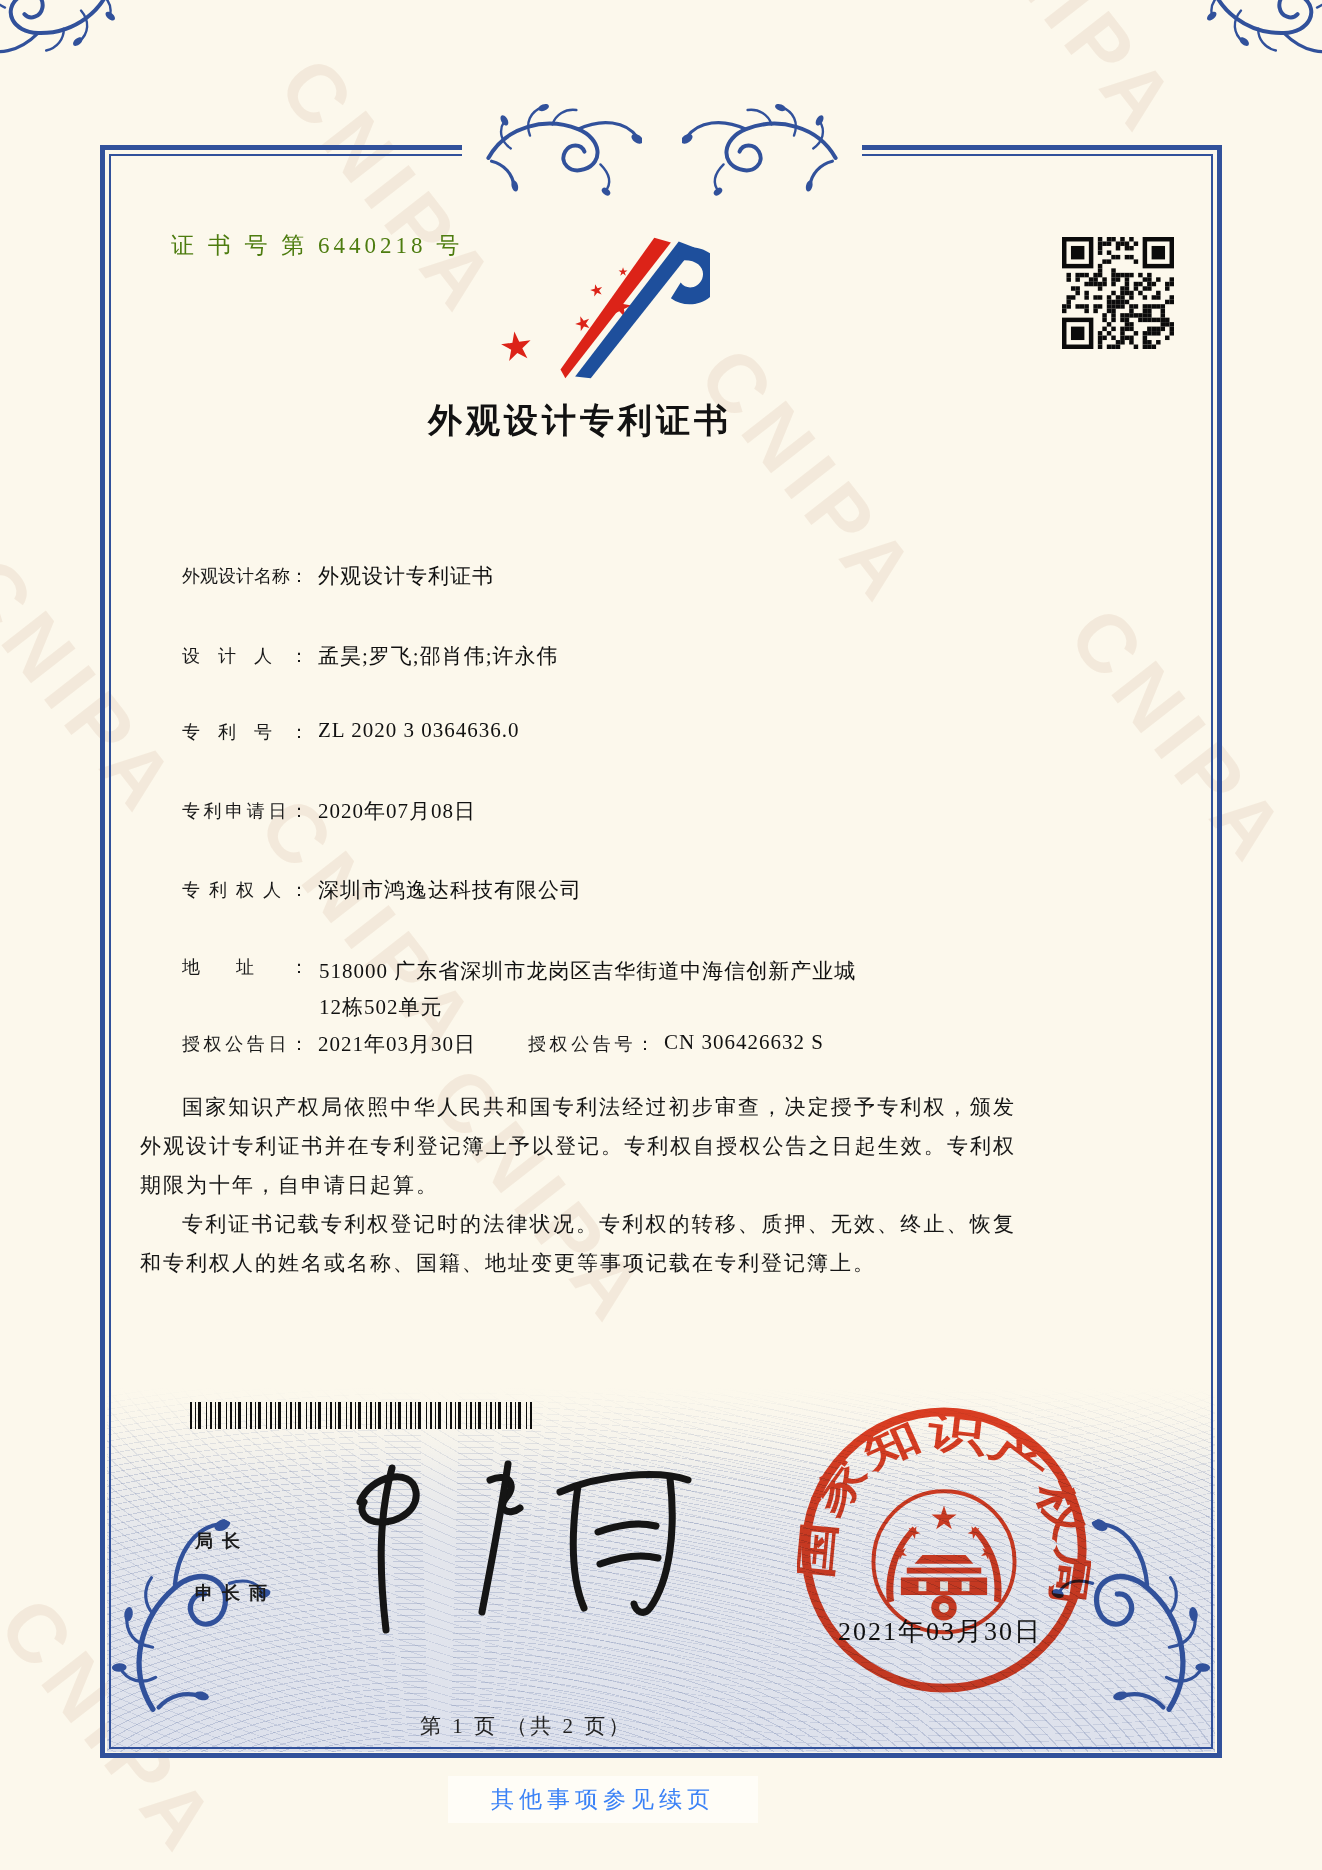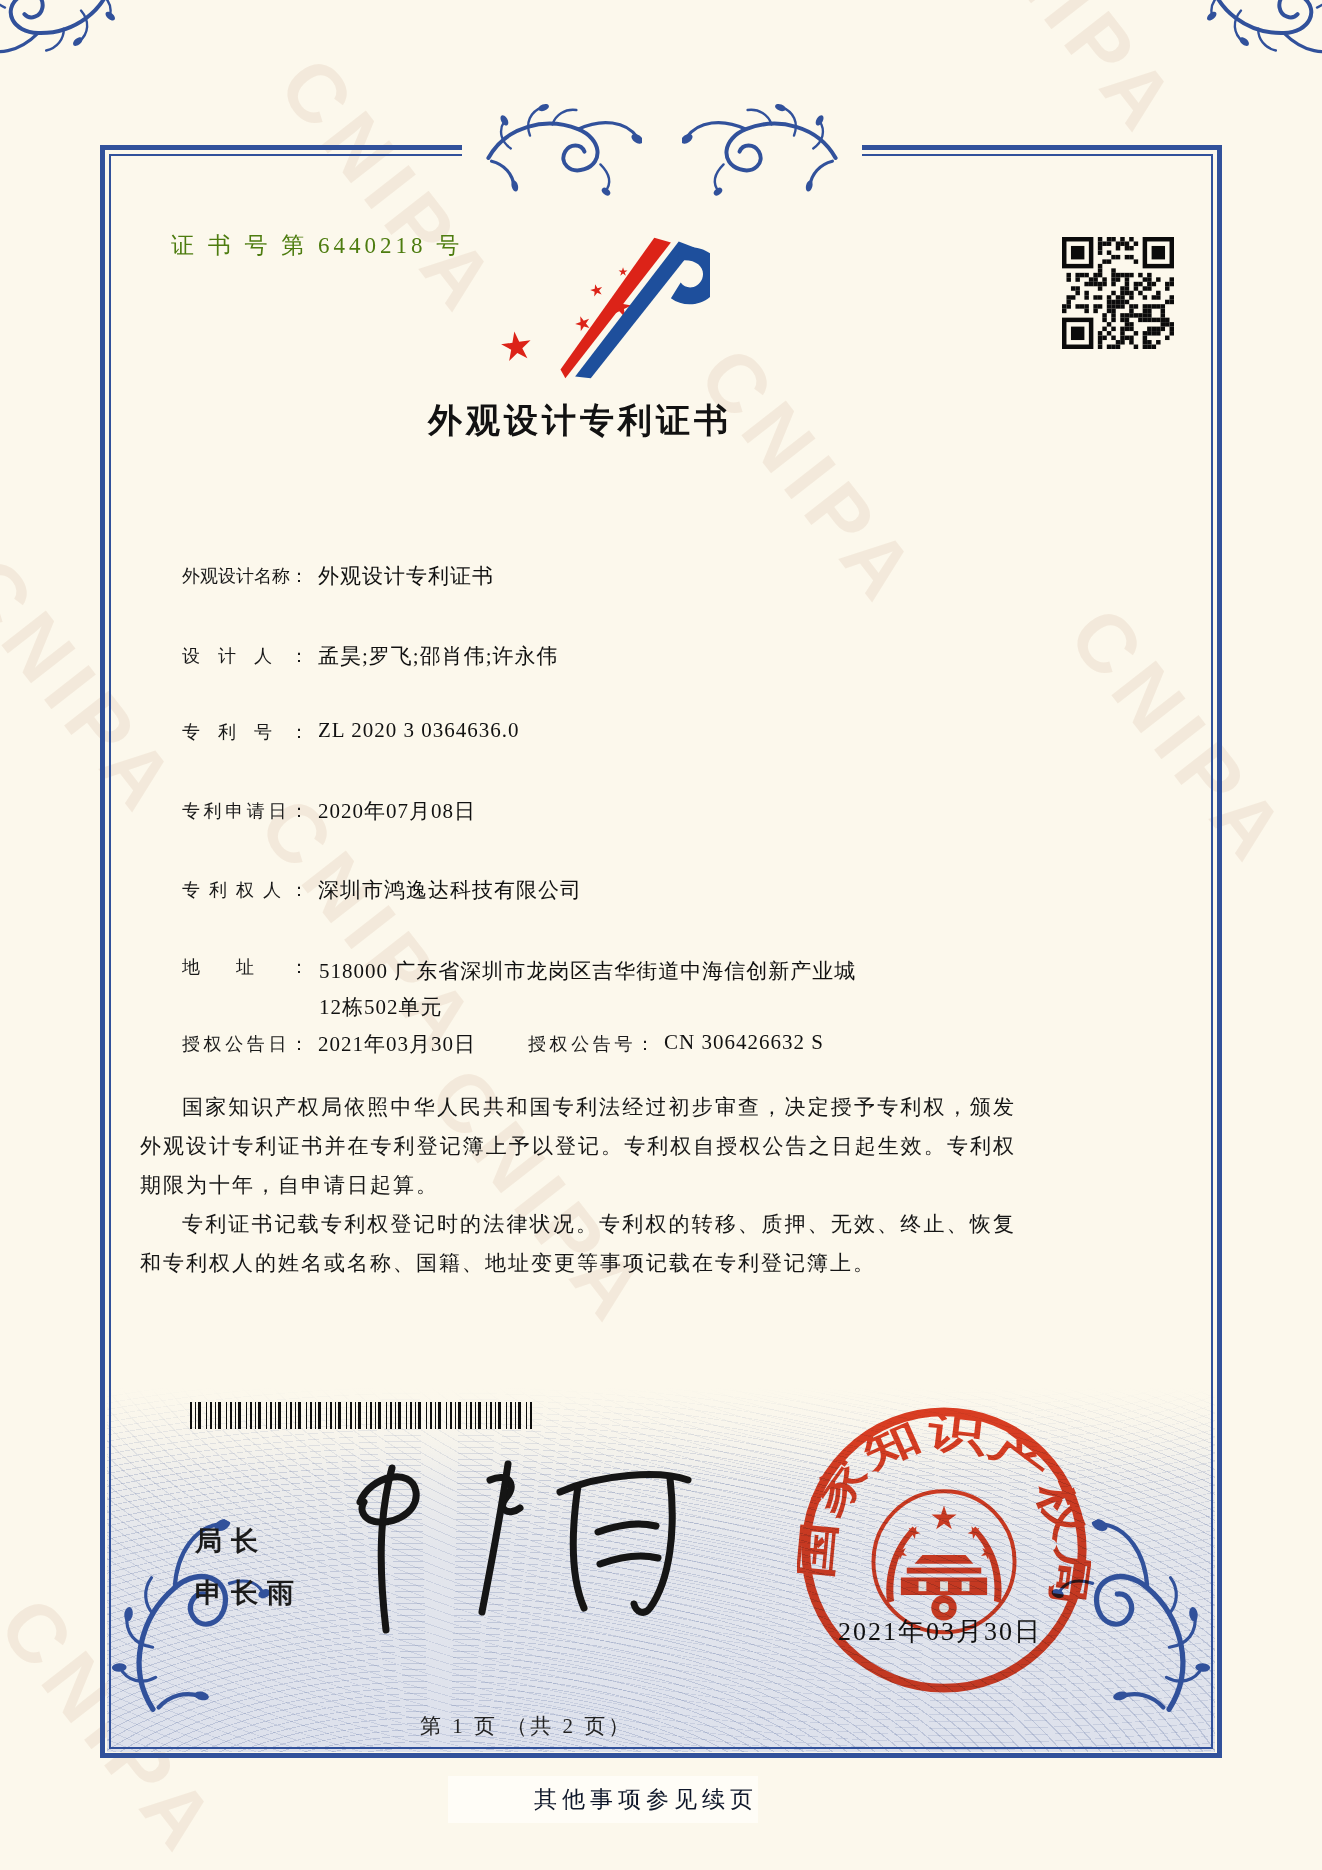--- a/index.html
+++ b/index.html
@@ -74,37 +74,37 @@
     background:repeating-linear-gradient(90deg,
       #0d0d0d 0 2px, rgba(0,0,0,0) 2px 5px,
       #0d0d0d 5px 6px, rgba(0,0,0,0) 6px 8px,
       #0d0d0d 8px 11px, rgba(0,0,0,0) 11px 16px,
       #0d0d0d 16px 17px, rgba(0,0,0,0) 17px 20px);
   }
   
   .signoff {
     position:absolute; z-index:4; left:195px; top:1515px;
     font-family:"Liberation Sans","DejaVu Sans",sans-serif;
-    font-weight:700; font-size:27px; letter-spacing:9px; color:#1b1b1b; line-height:52px;
+    font-weight:700; font-size:18px; letter-spacing:9px; color:#1b1b1b; line-height:52px;
   }
   .signature { position:absolute; z-index:5; left:340px; top:1450px; }
   
   .seal { position:absolute; z-index:4; left:797px; top:1403px; width:294px; height:294px; mix-blend-mode:multiply; opacity:.95; }
   .seal-date {
     position:absolute; z-index:6; left:820px; top:1614px; width:240px;
     text-align:center; font-size:26px; letter-spacing:2px; color:#101010;
   }
   
   .page-info {
     position:absolute; z-index:5; left:420px; top:1712px; width:350px;
     font-size:21px; letter-spacing:3px; color:#222;
   }
   .continuation {
     position:absolute; z-index:4; left:448px; top:1776px; width:310px;
-    text-align:right; font-size:23px; letter-spacing:5px; color:#0f172a;
+    text-align:center; font-size:23px; letter-spacing:5px; color:#3b82f6;
     background:#fffdf7; padding:8px 0;
   }
 </style>
 </head>
 <body>
 
 <div class="page">
 
   <svg width="0" height="0" style="position:absolute">
     <defs>

